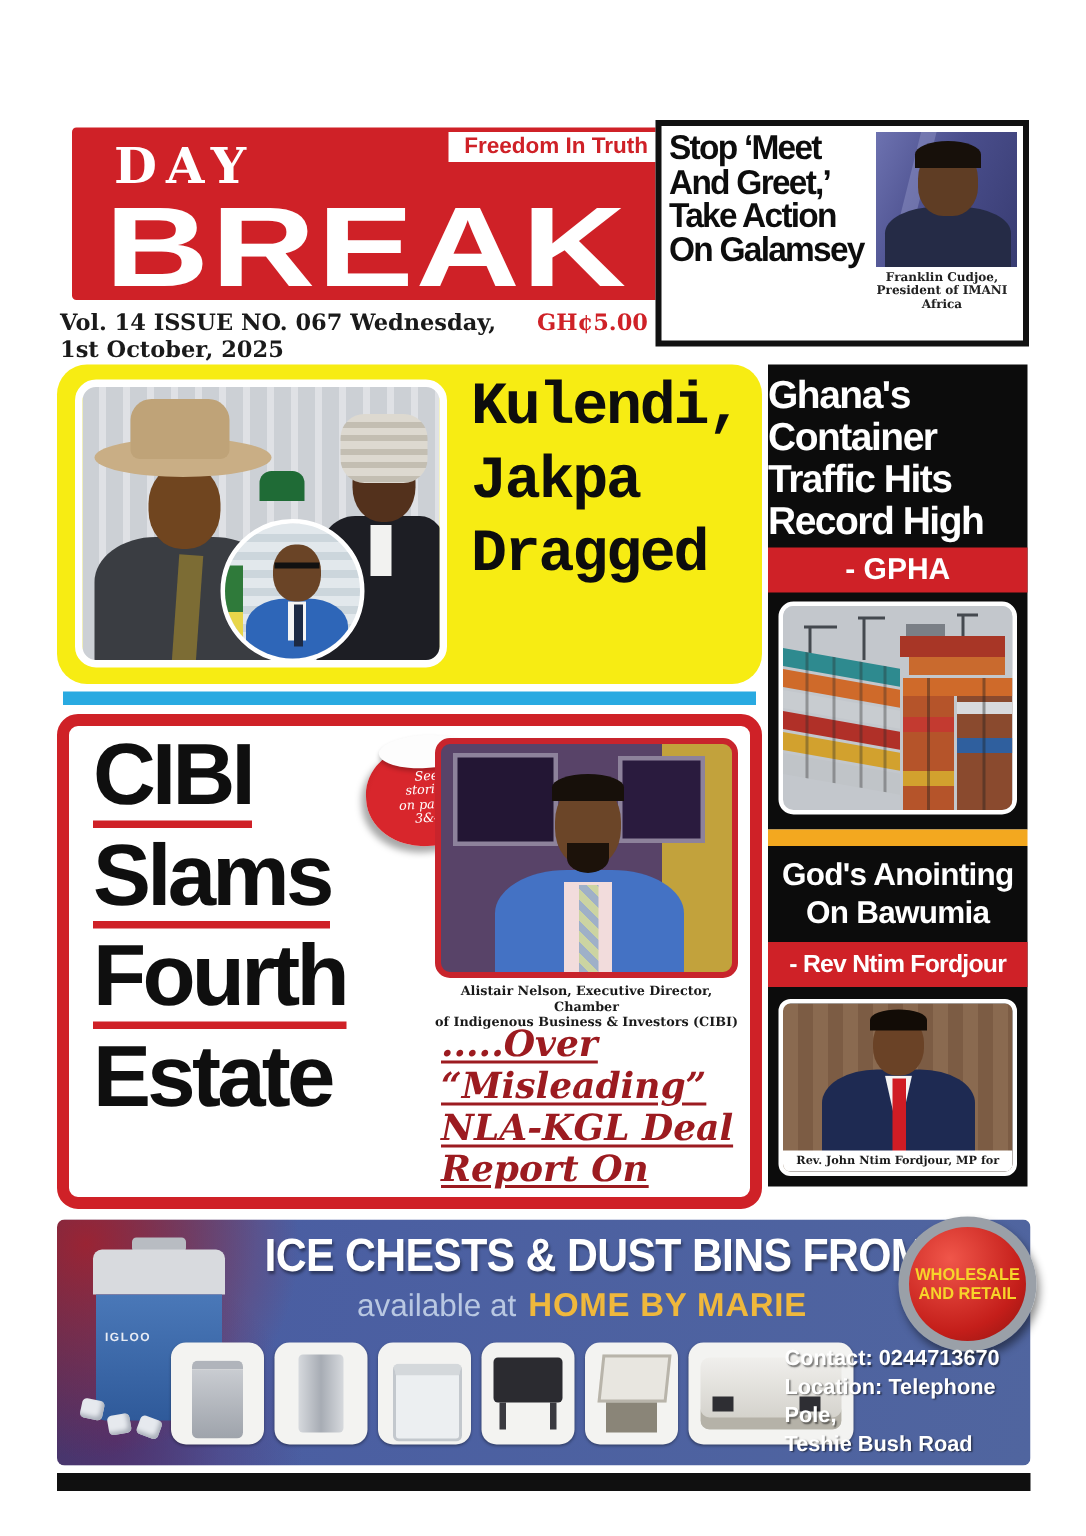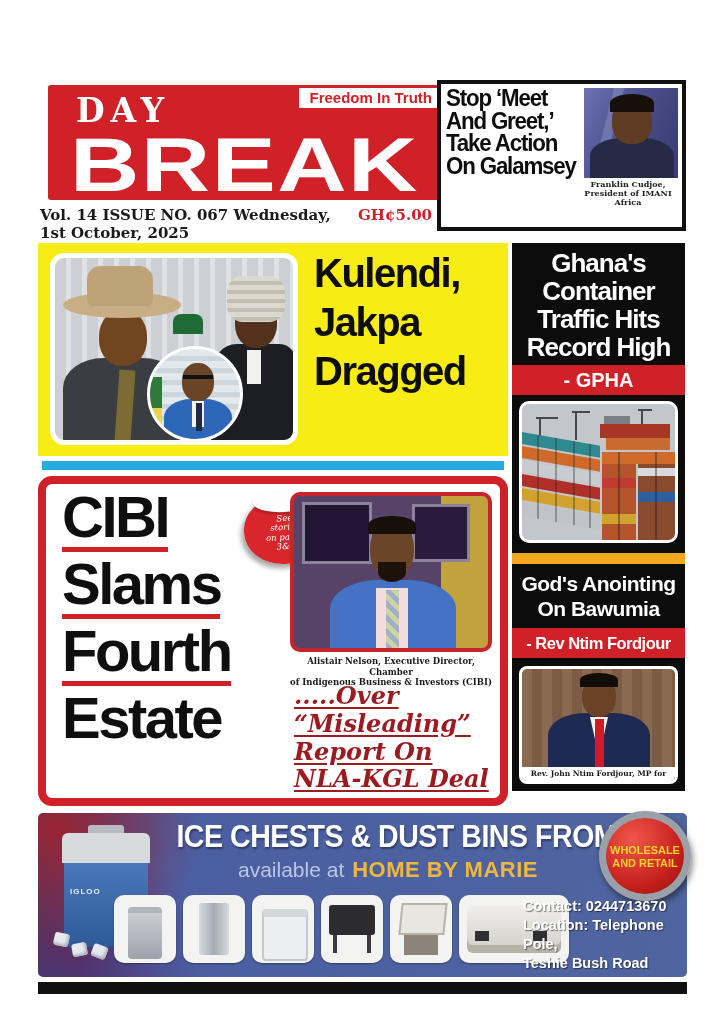--- a/index.html
+++ b/index.html
@@ -37,21 +37,21 @@
   .tr-photo .body{position:absolute;left:6px;top:50px;width:84px;height:44px;
                   border-radius:40% 40% 0 0;background:#252b46;}
   .tr-caption{position:absolute;right:2px;top:96px;width:104px;text-align:center;
               font-family:"DejaVu Serif",serif;font-weight:bold;font-size:8px;
               line-height:1.15;color:#222;}
   .tr-attrib{position:absolute;left:6px;bottom:1px;color:#cf2127;font-weight:bold;
              font-size:19px;letter-spacing:-0.5px;}
 
   
   .story-yellow{position:absolute;left:38px;top:243px;width:470px;height:213px;
-                background:#f7ec13;border-radius:1px;}
+                background:#f7ec13;border-radius:20px;font-family:Liberation Mono, monospace;}
   .yb-photo{position:absolute;left:12px;top:10px;width:248px;height:192px;
             border:5px solid #fff;border-radius:14px;box-sizing:border-box;overflow:hidden;
             background:repeating-linear-gradient(90deg,#ccd0d5 0 11px,#dfe1e5 11px 16px);}
   .man-left .hat-brim{position:absolute;left:8px;top:34px;width:118px;height:26px;
             border-radius:50%;background:#c9ae85;}
   .man-left .hat-top{position:absolute;left:32px;top:8px;width:66px;height:40px;
             border-radius:14px 14px 6px 6px;background:#bfa378;}
   .man-left .face{position:absolute;left:44px;top:52px;width:48px;height:56px;
             border-radius:46%;background:#70451f;}
   .man-left .body{position:absolute;left:8px;top:100px;width:120px;height:88px;
@@ -129,21 +129,21 @@
               font-family:"DejaVu Serif",serif;font-weight:bold;font-size:8.5px;
               line-height:1.25;color:#1a1a1a;}
   .cibi-subhead{position:absolute;left:248px;top:198px;
               font-family:"DejaVu Serif",serif;font-style:italic;font-weight:bold;
               font-size:24px;line-height:1.16;color:#9c1b20;}
   .cibi-subhead div{text-decoration:underline;text-underline-offset:3px;}
 
   
   .col-container{position:absolute;left:512px;top:243px;width:173px;height:310px;
                  background:#0c0c0c;}
-  .cc-headline{position:absolute;left:0;top:6px;width:100%;text-align:center;color:#fff;
+  .cc-headline{position:absolute;left:0;top:6px;width:100%;color:#fff;
                font-weight:bold;font-size:26px;letter-spacing:-1px;line-height:1.08;}
   .cc-redbar{position:absolute;left:0;top:122px;width:100%;height:30px;background:#cf2127;
              color:#fff;font-weight:bold;font-size:20px;text-align:center;line-height:30px;}
   .cc-photo{position:absolute;left:7px;top:158px;width:159px;height:142px;border:3px solid #fff;
             border-radius:10px;box-sizing:border-box;overflow:hidden;background:#c3c7cc;}
   .gold-bar{position:absolute;left:512px;top:553px;width:173px;height:11px;background:#f3a81f;}
   .col-bawumia{position:absolute;left:512px;top:564px;width:173px;height:227px;background:#0c0c0c;}
   .bw-headline{position:absolute;left:0;top:8px;width:100%;text-align:center;color:#fff;
                font-weight:bold;font-size:21px;letter-spacing:-0.5px;line-height:1.18;}
   .bw-redbar{position:absolute;left:0;top:64px;width:100%;height:30px;background:#cf2127;
@@ -318,22 +318,22 @@
       <div class="hair"></div>
       <div class="beard"></div>
     </div>
     <div class="cibi-caption">
       <div>Alistair Nelson, Executive Director, Chamber</div>
       <div>of Indigenous Business &amp; Investors (CIBI)</div>
     </div>
     <div class="cibi-subhead">
       <div>.....Over</div>
       <div>“Misleading”</div>
+      <div>NLA-KGL Deal</div>
       <div>Report On</div>
-      <div>NLA-KGL Deal</div>
     </div>
   </section>
 
   <section class="col-container">
     <div class="cc-headline">
       <div>Ghana's</div>
       <div>Container</div>
       <div>Traffic Hits</div>
       <div>Record High</div>
     </div>

